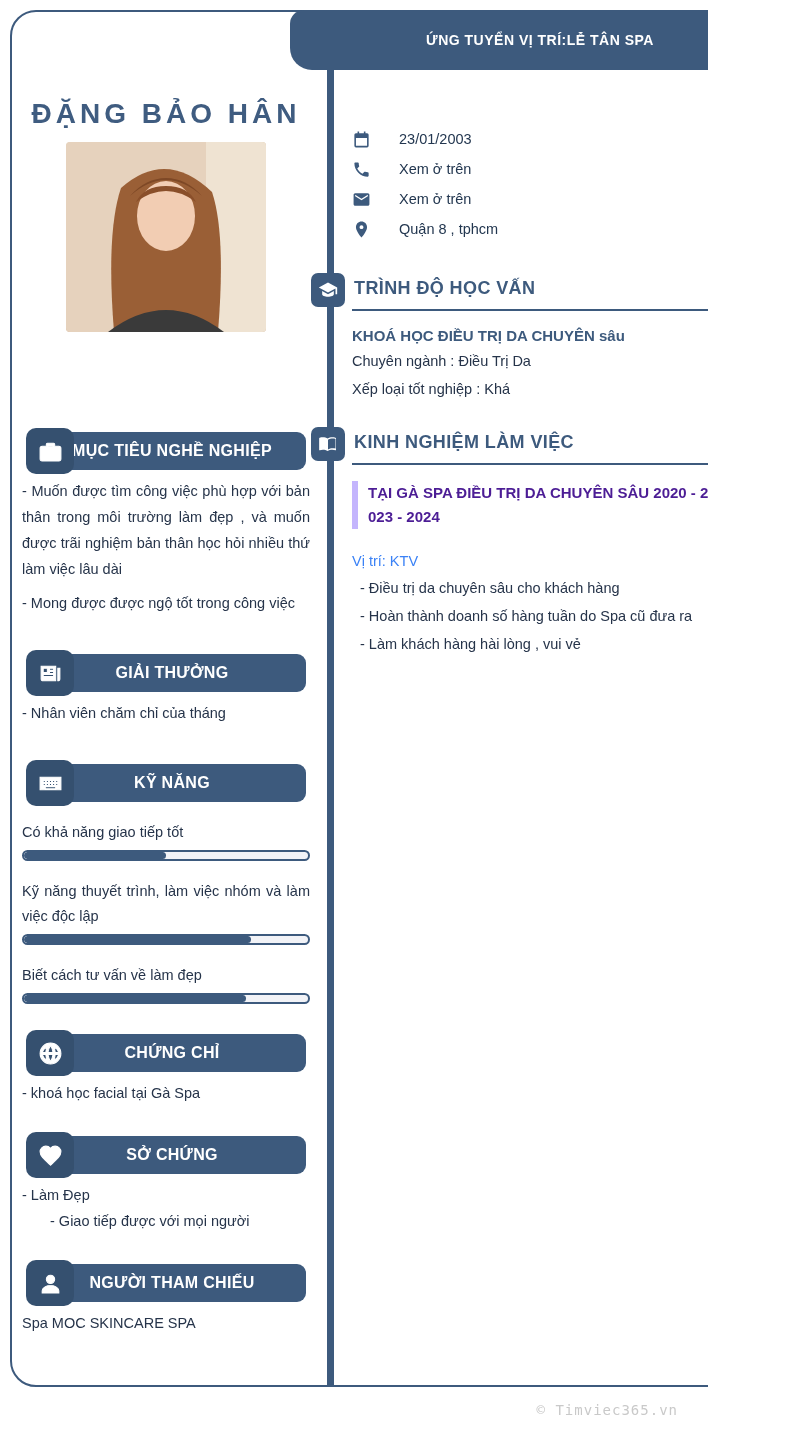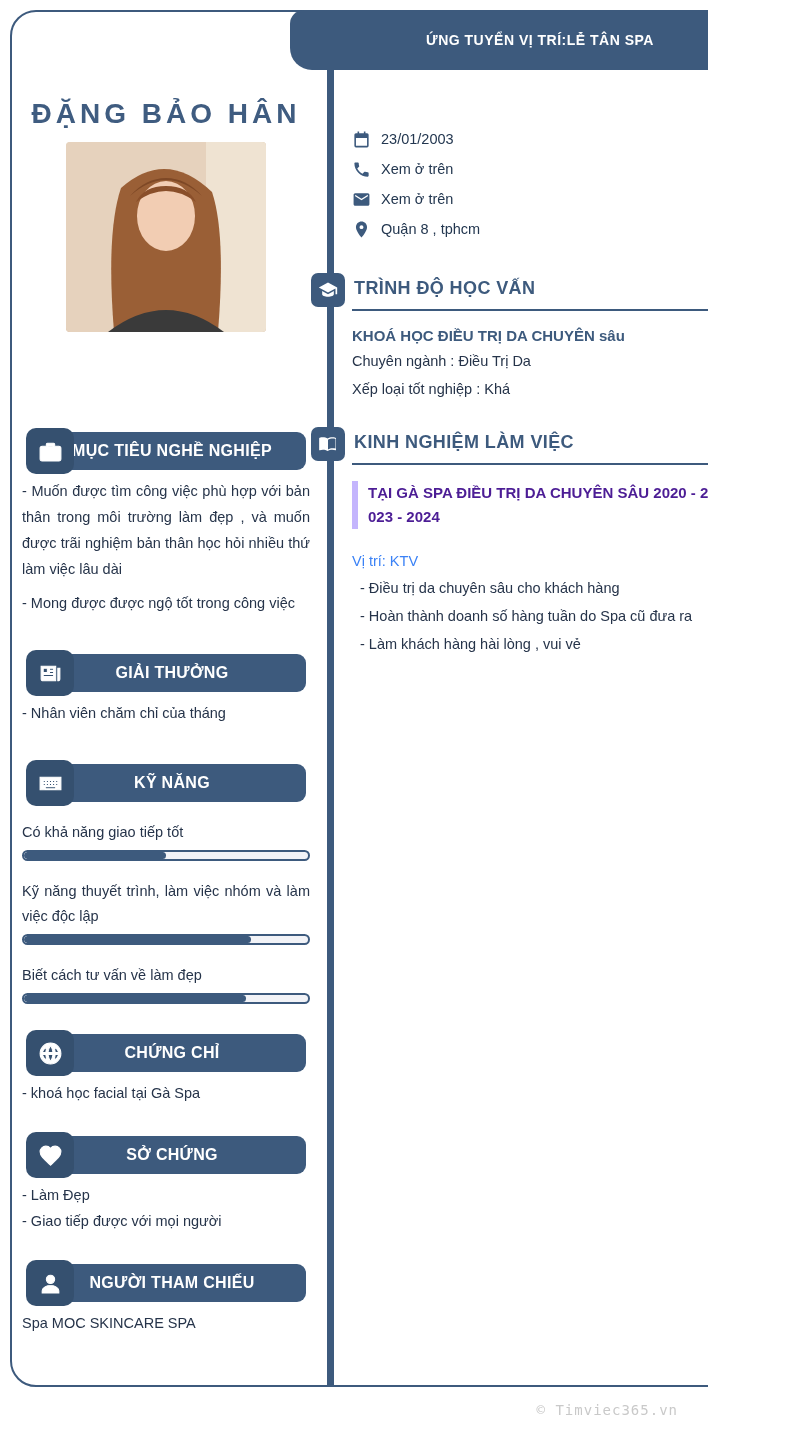--- a/index.html
+++ b/index.html
@@ -41,21 +41,21 @@
   .mt-small     { margin-top: 30px; }
 
   .skill-label { color: #26344a; font-size: 14.5px; line-height: 25px; text-align: justify; margin-top: 18px; }
   .skill-track { height: 11px; border: 2px solid #3d5a7d; border-radius: 6px; background: #f2f3f7;
                  position: relative; overflow: hidden; margin-top: 5px; }
   .skill-fill  { position: absolute; left: 0; top: 0; bottom: 0; background: #3d5a7d; border-radius: 4px; }
 
   
   .right-col { position: absolute; left: 352px; top: 84px; width: 436px; z-index: 2; }
   .contact-list { list-style: none; margin-top: 40px; }
-  .contact-row { display: flex; align-items: center; gap: 10px; height: 30px;
+  .contact-row { display: flex; align-items: center; gap: 28px; height: 30px;
                  color: #233750; font-size: 14.5px; }
   .contact-row svg { width: 19px; height: 19px; fill: #3d5a7d; flex: 0 0 auto; }
 
   .rheader { position: relative; display: flex; align-items: center;
              border-bottom: 2px solid #3d5a7d; padding: 4px 0 10px 2px; }
   .rheader h2 { font-size: 18px; color: #3d5a7d; letter-spacing: .4px; }
   .ribox { position: absolute; left: -41px; top: -1px; width: 34px; height: 34px;
            background: #3d5a7d; border-radius: 7px; display: flex; align-items: center;
            justify-content: center; }
   .ribox svg { width: 20px; height: 20px; fill: #fff; }
@@ -169,21 +169,21 @@
     <div class="lsec mt-small">
       <div class="lbanner">
         <span class="libox">
           <svg viewBox="0 0 24 24">
               <path d="M12 21.35l-1.45-1.32C5.4 15.36 2 12.28 2 8.5 2 5.42 4.42 3 7.5 3c1.74 0 3.41.81 4.5 2.09C13.09 3.81 14.76 3 16.5 3 19.58 3 22 5.42 22 8.5c0 3.78-3.4 6.86-8.55 11.54L12 21.35z"></path>
             </svg>
         </span>
         <span>SỞ CHỨNG</span>
       </div>
       <p class="ltext">- Làm Đẹp</p>
-      <p class="ltext" style="margin-top:0;">- Giao tiếp được với mọi người</p>
+      <p class="ltext" style="margin-top:0;margin-left:28px;">- Giao tiếp được với mọi người</p>
     </div>
 
     <div class="lsec mt-small">
       <div class="lbanner">
         <span class="libox">
           <svg viewBox="0 0 24 24">
               <path d="M12 12a4 4 0 1 0 0-8 4 4 0 0 0 0 8zm0 2c-3.3 0-8 1.7-8 5v2h16v-2c0-3.3-4.7-5-8-5z"></path>
             </svg>
         </span>
         <span>NGƯỜI THAM CHIẾU</span>

